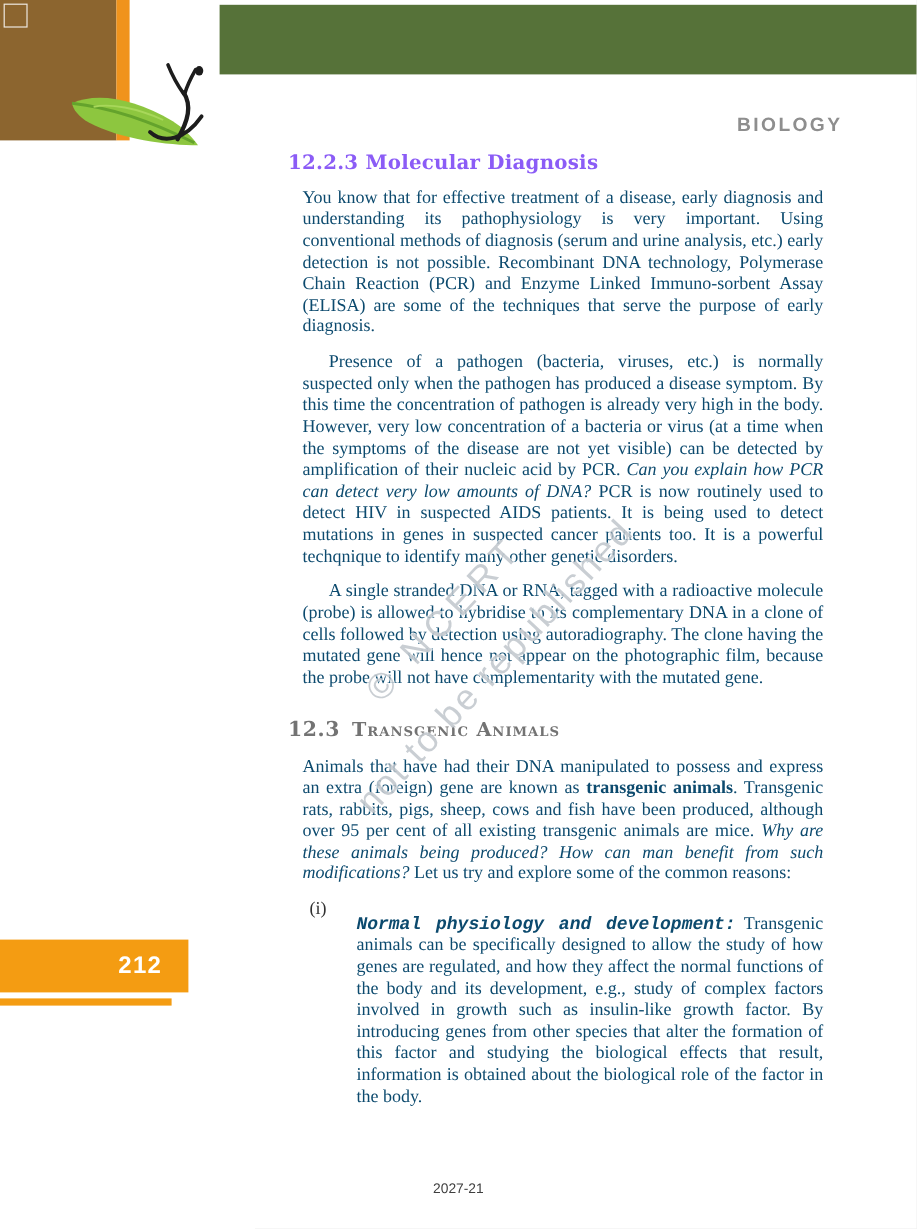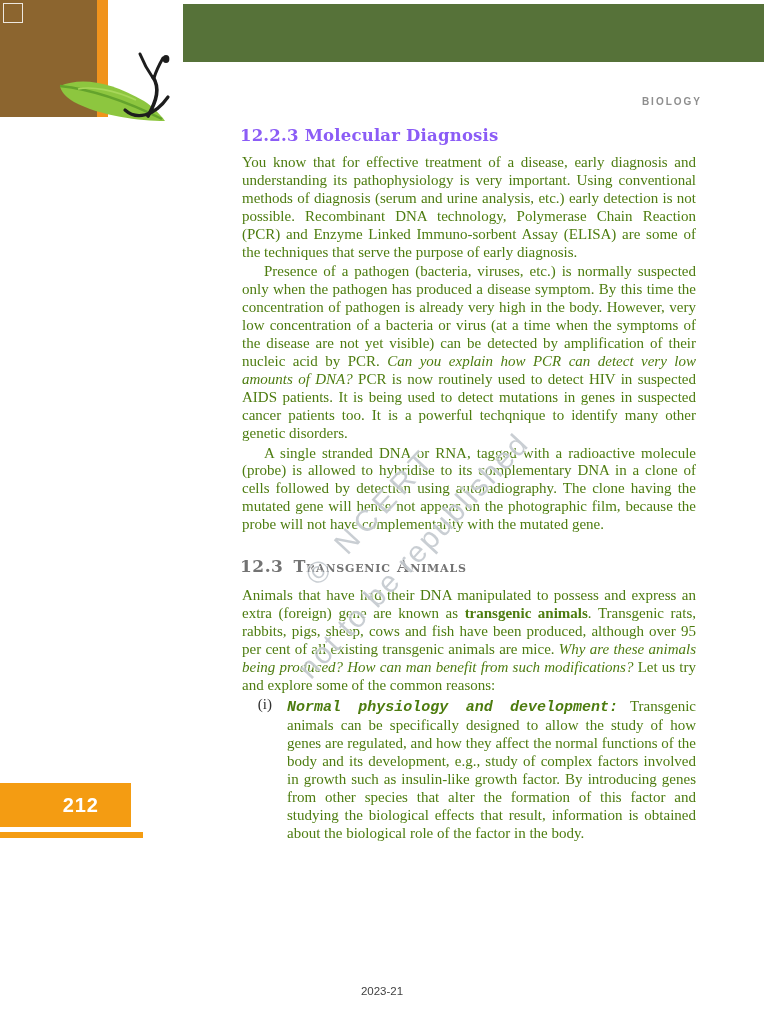--- a/index.html
+++ b/index.html
@@ -10,32 +10,32 @@
   }
   
   .brown-block{position:absolute;left:0;top:0;width:97px;height:117px;background:#8c652f;}
   .corner-square{position:absolute;left:3px;top:3px;width:18px;height:18px;border:1px solid rgba(255,255,255,.85);}
   .orange-stripe{position:absolute;left:97px;top:0;width:11px;height:117px;background:#f0931c;}
   .green-banner{position:absolute;left:183px;top:4px;right:0;height:58px;background:#567239;}
   .leaf-svg{position:absolute;left:52px;top:74px;width:118px;height:50px;}
   .figure-svg{position:absolute;left:120px;top:50px;width:70px;height:72px;}
   .running-head{
     position:absolute;top:96px;right:62px;
-    font-family:"Liberation Sans",sans-serif;font-size:10px;letter-spacing:2px;
+    font-family:"Liberation Sans",sans-serif;font-size:16px;letter-spacing:2px;
     color:#8e8e8e;font-weight:bold;
   }
   
   .content{position:absolute;left:240px;top:126px;width:458px;}
   .h-sub{
     margin:0 0 9px 0;font-size:16.5px;font-weight:bold;color:#8b5cf6;
     font-family:"DejaVu Serif",serif;letter-spacing:.2px;
   }
   .h-sub .gap{display:inline-block;width:6px;}
   .para{
-    margin:2px;font-size:15px;line-height:17.9px;text-align:justify;color:#4d7c0f;
+    margin:12px;font-size:15px;line-height:17.9px;text-align:justify;color:#0c4a6e;
   }
   .para.indent{text-indent:22px;}
   .seg-normal{font-style:normal;}
   .seg-italic{font-style:italic;}
   .seg-bold{font-weight:bold;}
   .seg-bolditalic{font-weight:bold;font-style:italic;font-family:Liberation Mono, monospace;}
   .h-green{
     margin:15px 0 9px 0;color:#1fa24d;font-family:"DejaVu Serif",serif;font-weight:bold;
   }
   .h-green .num{font-size:17px;margin-right:10px;letter-spacing:.5px;}
@@ -53,23 +53,23 @@
     transform:rotate(-47deg);
     text-align:center;pointer-events:none;
     font-family:"Liberation Sans",sans-serif;
     color:rgba(148,158,168,0.5);
     text-shadow:1px 1px 0 rgba(255,255,255,.7),-1px -1px 0 rgba(255,255,255,.7);
   }
   .watermark .wline1{font-size:30px;line-height:58px;letter-spacing:6px;}
   .watermark .wline2{font-size:30px;line-height:58px;letter-spacing:2px;}
   
   .page-tab{
-    position:absolute;left:0;top:783px;width:131px;height:44px;background:#f49c12;
+    position:absolute;left:0;top:783px;width:157px;height:44px;background:#f49c12;
     color:#ffffff;font-family:"Liberation Sans",sans-serif;font-weight:bold;
-    font-size:20px;line-height:44px;text-align:right;padding-right:32px;
+    font-size:20px;line-height:44px;text-align:right;padding-right:22px;
     box-sizing:border-box;letter-spacing:1px;
   }
   .page-tab-strip{position:absolute;left:0;top:832px;width:143px;height:6px;background:#f49c12;}
   
   .footer{
     position:absolute;left:0;right:0;top:985px;text-align:center;
     font-family:"Liberation Sans",sans-serif;font-size:11.5px;color:#3f3f3f;
   }
 </style>
 </head>
@@ -124,15 +124,15 @@
   </section>
 
   <div class="watermark">
     <div class="wline1">© NCERT</div>
     <div class="wline2">not to be republished</div>
   </div>
 
   <div class="page-tab" style="background-color: rgb(244, 156, 18);">212</div>
   <div class="page-tab-strip" style="background-color: rgb(244, 156, 18);"></div>
 
-  <div class="footer">2023-21</div>
+  <div class="footer">2027-21</div>
 
 </div>
 
 </body></html>

